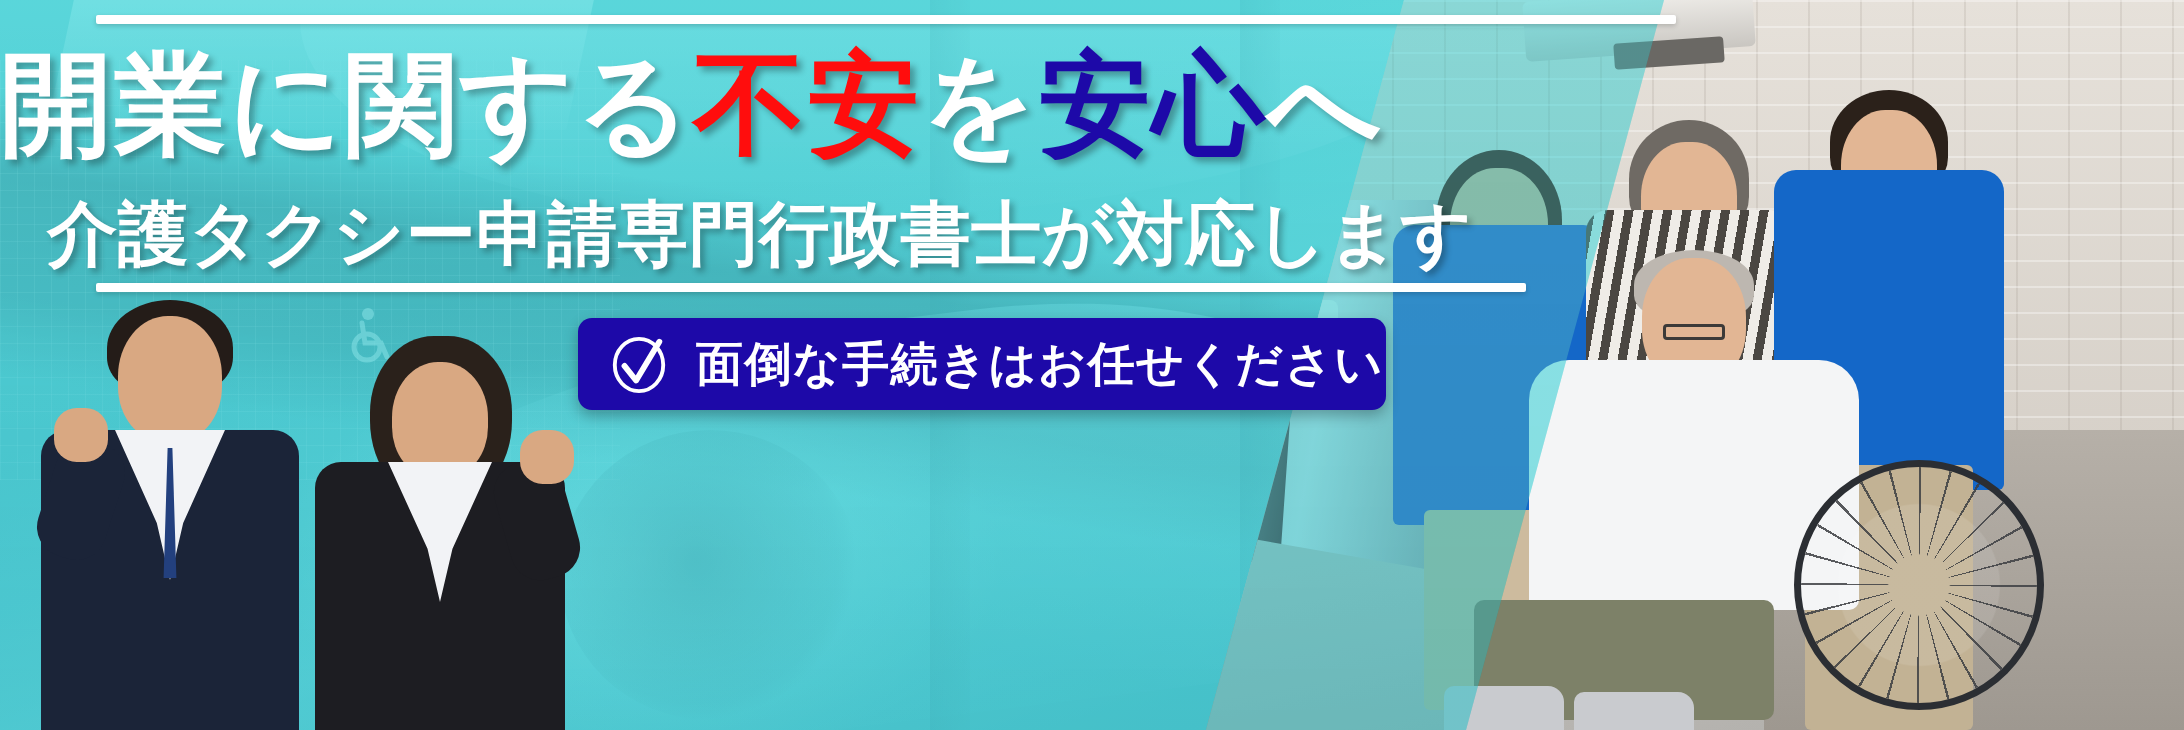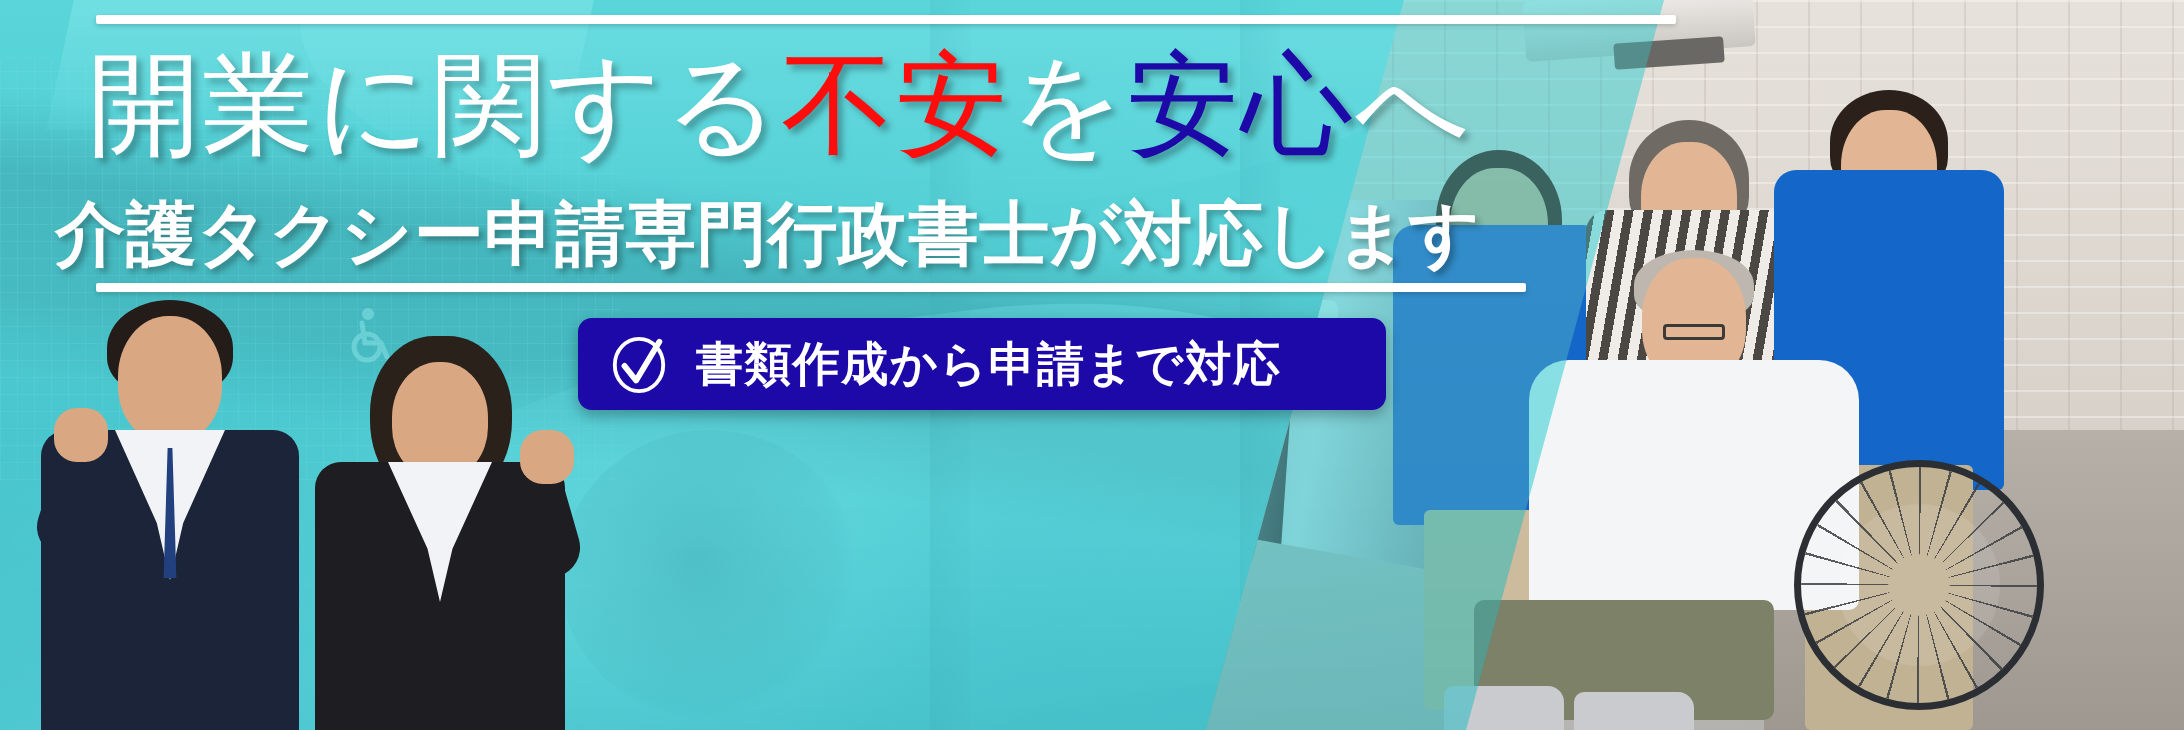--- a/index.html
+++ b/index.html
@@ -204,32 +204,32 @@
   .rule{
     position:absolute;
     height:9px; background:#ffffff; border-radius:2px;
     box-shadow:0 2px 5px rgba(0,0,0,.18);
   }
   .rule-top{ left:96px; top:15px; width:1580px; }
   .rule-bottom{ left:96px; top:283px; width:1430px; }
 
   .headline{
     position:absolute; left:0; top:48px; width:1560px;
-    text-align:center;
+    text-align:left;
     font-size:112px; line-height:1.02;
-    font-weight:400;
+    font-weight:700;
     letter-spacing:.02em;
     white-space:nowrap;
   }
   .hl-white{ color:#ffffff; text-shadow:5px 5px 6px rgba(0,0,0,.28); }
   .hl-red{ color:#ff0d0d; text-shadow:5px 5px 6px rgba(0,0,0,.30); }
   .hl-blue{ color:#1d09a8; text-shadow:5px 5px 6px rgba(0,0,0,.30); }
 
   .subhead{
-    position:absolute; left:8px; top:196px; width:1520px;
+    position:absolute; left:0; top:196px; width:1520px;
     text-align:center;
     font-size:70px; line-height:1.1; font-weight:700;
     color:#ffffff;
     text-shadow:4px 4px 6px rgba(0,0,0,.30);
     letter-spacing:.01em;
     white-space:nowrap;
   }
 
   
   .badges{
@@ -343,25 +343,25 @@
 
     <div class="rule rule-top"></div>
     <div class="rule rule-bottom"></div>
 
     <h1 class="headline"><span class="hl-white">開業に関する</span><span class="hl-red">不安</span><span class="hl-white">を</span><span class="hl-blue">安心</span><span class="hl-white">へ</span></h1>
 
     <div class="subhead">介護タクシー申請専門行政書士が対応します</div>
 
     <div class="badges">
 
-
       <div class="badge">
         <svg class="check-icon" viewBox="0 0 64 64">
           <ellipse cx="32" cy="33" rx="25" ry="27" fill="none" stroke="#ffffff" stroke-width="4"></ellipse>
           <path d="M17 34 L29 49 L53 9" fill="none" stroke="#ffffff" stroke-width="6" stroke-linecap="round" stroke-linejoin="round"></path>
         </svg>
-        <span class="badge-label">書類作成から申請まで対応</span>
+        <span class="badge-label">面倒な手続きはお任せください</span>
       </div>
 
 
+
     </div>
   </div>
 </div>
 
 </body></html>

